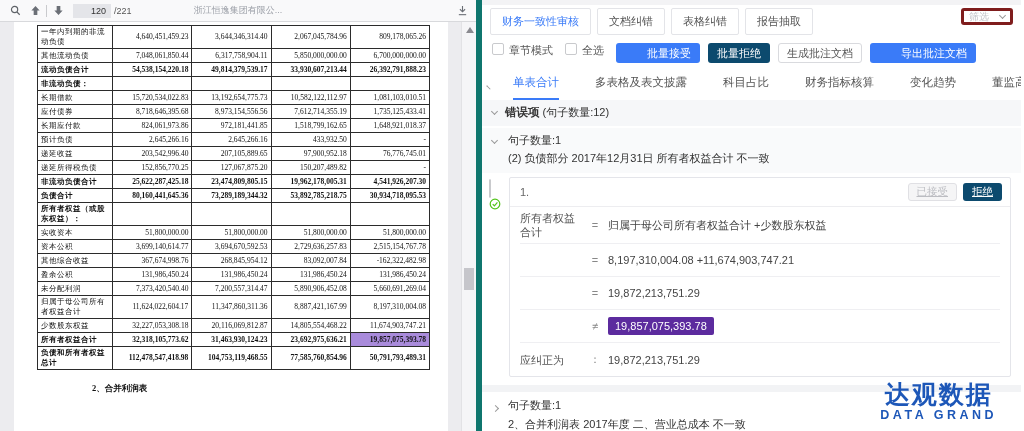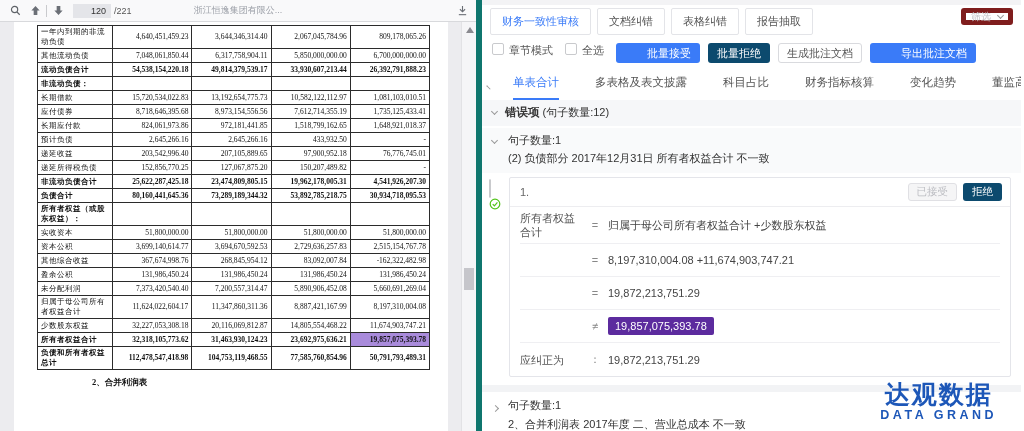--- a/index.html
+++ b/index.html
@@ -19,38 +19,38 @@
   .doc-title { position:absolute; left:0; right:0; text-align:center; font-size:9px; color:#9a9ea6; pointer-events:none; }
   .dl-icon { position:absolute; right:7px; top:4px; }
 
   .doc-area { position:absolute; top:22px; left:0; right:0; bottom:0; overflow:hidden; }
   .doc-page { position:absolute; left:14px; top:0; width:434px; height:409px; background:#fff; }
   .doc-scrollbar { position:absolute; right:0; top:0; width:15px; height:409px; background:#f5f5f7; border-left:1px solid #e2e2e5; }
   .sb-up { position:absolute; top:5px; left:4px; width:0; height:0; border-left:4px solid transparent;
     border-right:4px solid transparent; border-bottom:6px solid #8a8a90; }
   .sb-thumb { position:absolute; top:246px; left:2px; width:10px; height:22px; background:#c6c6cb; }
 
-  .fin-table { border-collapse:collapse; margin:3px 0 7px 23px; width:393px;
+  .fin-table { border-collapse:collapse; margin:3px 0 13px 23px; width:393px;
     font-family:"Liberation Serif","DejaVu Serif",serif; font-size:7.5px; color:#111; table-layout:fixed; }
   .fin-table td { border:1px solid #2b2b2b; padding:1px 3px; line-height:10px; height:14px; vertical-align:middle; }
   .fin-table td.lbl { width:75px; text-align:left; letter-spacing:.5px; }
   .fin-table td.num { width:79px; text-align:right; }
   .fin-table tr.bold td { font-weight:bold; }
   .fin-table td.hl { background:#a98bdb; }
   .doc-footer-heading { font-family:"Liberation Serif","DejaVu Serif",serif; font-weight:bold;
     font-size:8.5px; color:#111; margin:6px 0 0 78px; }
 
   
   .right-pane { position:relative; width:539px; height:431px; background:#fff; overflow:hidden; }
   .top-strip { height:5px; background:#f3f3f5; }
   .main-tabs { display:flex; align-items:center; padding:3px 8px 0 8px; }
   .main-tab { font-size:11px; color:#555; background:#fff; border:1px solid #e3e4e8; border-radius:2px;
     padding:5px 11px; margin-right:6px; cursor:pointer; white-space:nowrap; }
   .main-tab.active { color:#3a7bf8; }
-  .filter-select { position:absolute; right:8px; top:8px; width:52px; height:17px; border:5px solid #7f1d1d;
+  .filter-select { position:absolute; right:8px; top:8px; width:52px; height:17px; border:3px solid #7f1d1d;
     border-radius:3px; display:flex; align-items:center; justify-content:space-between; padding:0 5px; cursor:pointer; }
   .filter-select span { font-size:10px; color:#c3c4c9; }
   .chev { display:inline-block; width:5px; height:5px; border:solid #999; border-width:0 1.2px 1.2px 0; }
   .chev.down { transform:rotate(45deg); margin-top:-2px; }
   .chev.right { transform:rotate(-45deg); }
   .chev.left { transform:rotate(135deg); }
 
   .controls-row { display:flex; align-items:flex-start; padding:8px 8px 7px 10px; }
   .cbx { width:12px; height:12px; border:1px solid #c9cacd; border-radius:2px; background:#fff; margin-right:5px; cursor:pointer; flex:none; }
   .ctl-label { font-size:11px; color:#555; margin-right:12px; }
@@ -73,21 +73,21 @@
   .group-header .chev { position:absolute; left:10px; top:12px; }
   .g-count { font-size:11px; color:#333; margin-bottom:3px; }
   .g-desc { font-size:11px; color:#333; }
 
   .card-wrap { position:relative; padding:4px 10px 0 27px; }
   .gutter { position:absolute; left:7px; top:7px; width:14px; }
   .gutter .cbx { margin:0 0 4px 0; }
   .card { border:1px solid #e4e5ea; border-radius:2px; background:#fff; }
   .card-head { display:flex; align-items:center; padding:5px 8px 5px 10px; border-bottom:1px solid #ededf0; }
   .card-index { font-size:11px; color:#666; flex:1; }
-  .btn.sm { height:18px; font-size:10.5px; margin-right:0; }
+  .btn.sm { height:18px; font-size:10.5px; margin-right:0;text-decoration:underline; }
   .btn.disabled { background:#f5f5f6; color:#bcbdc2; border-color:#e0e0e4; margin-right:6px; cursor:default; }
   .eq-rows { padding:0 10px; }
   .eq-row { display:flex; align-items:center; border-bottom:1px solid #efeff2; min-height:33px; padding:4px 0; }
   .eq-row:last-child { border-bottom:none; }
   .eq-label { width:62px; font-size:11px; color:#555; line-height:14px; flex:none; }
   .eq-op { width:26px; font-size:11px; color:#888; flex:none; text-align:center; }
   .eq-val { font-size:11px; color:#444; }
   .eq-val.badge { background:#5c2b9e; color:#fff; padding:3px 7px; border-radius:2px; }
 
   .list-gap { height:7px; background:#f2f3f5; margin-top:8px; }

